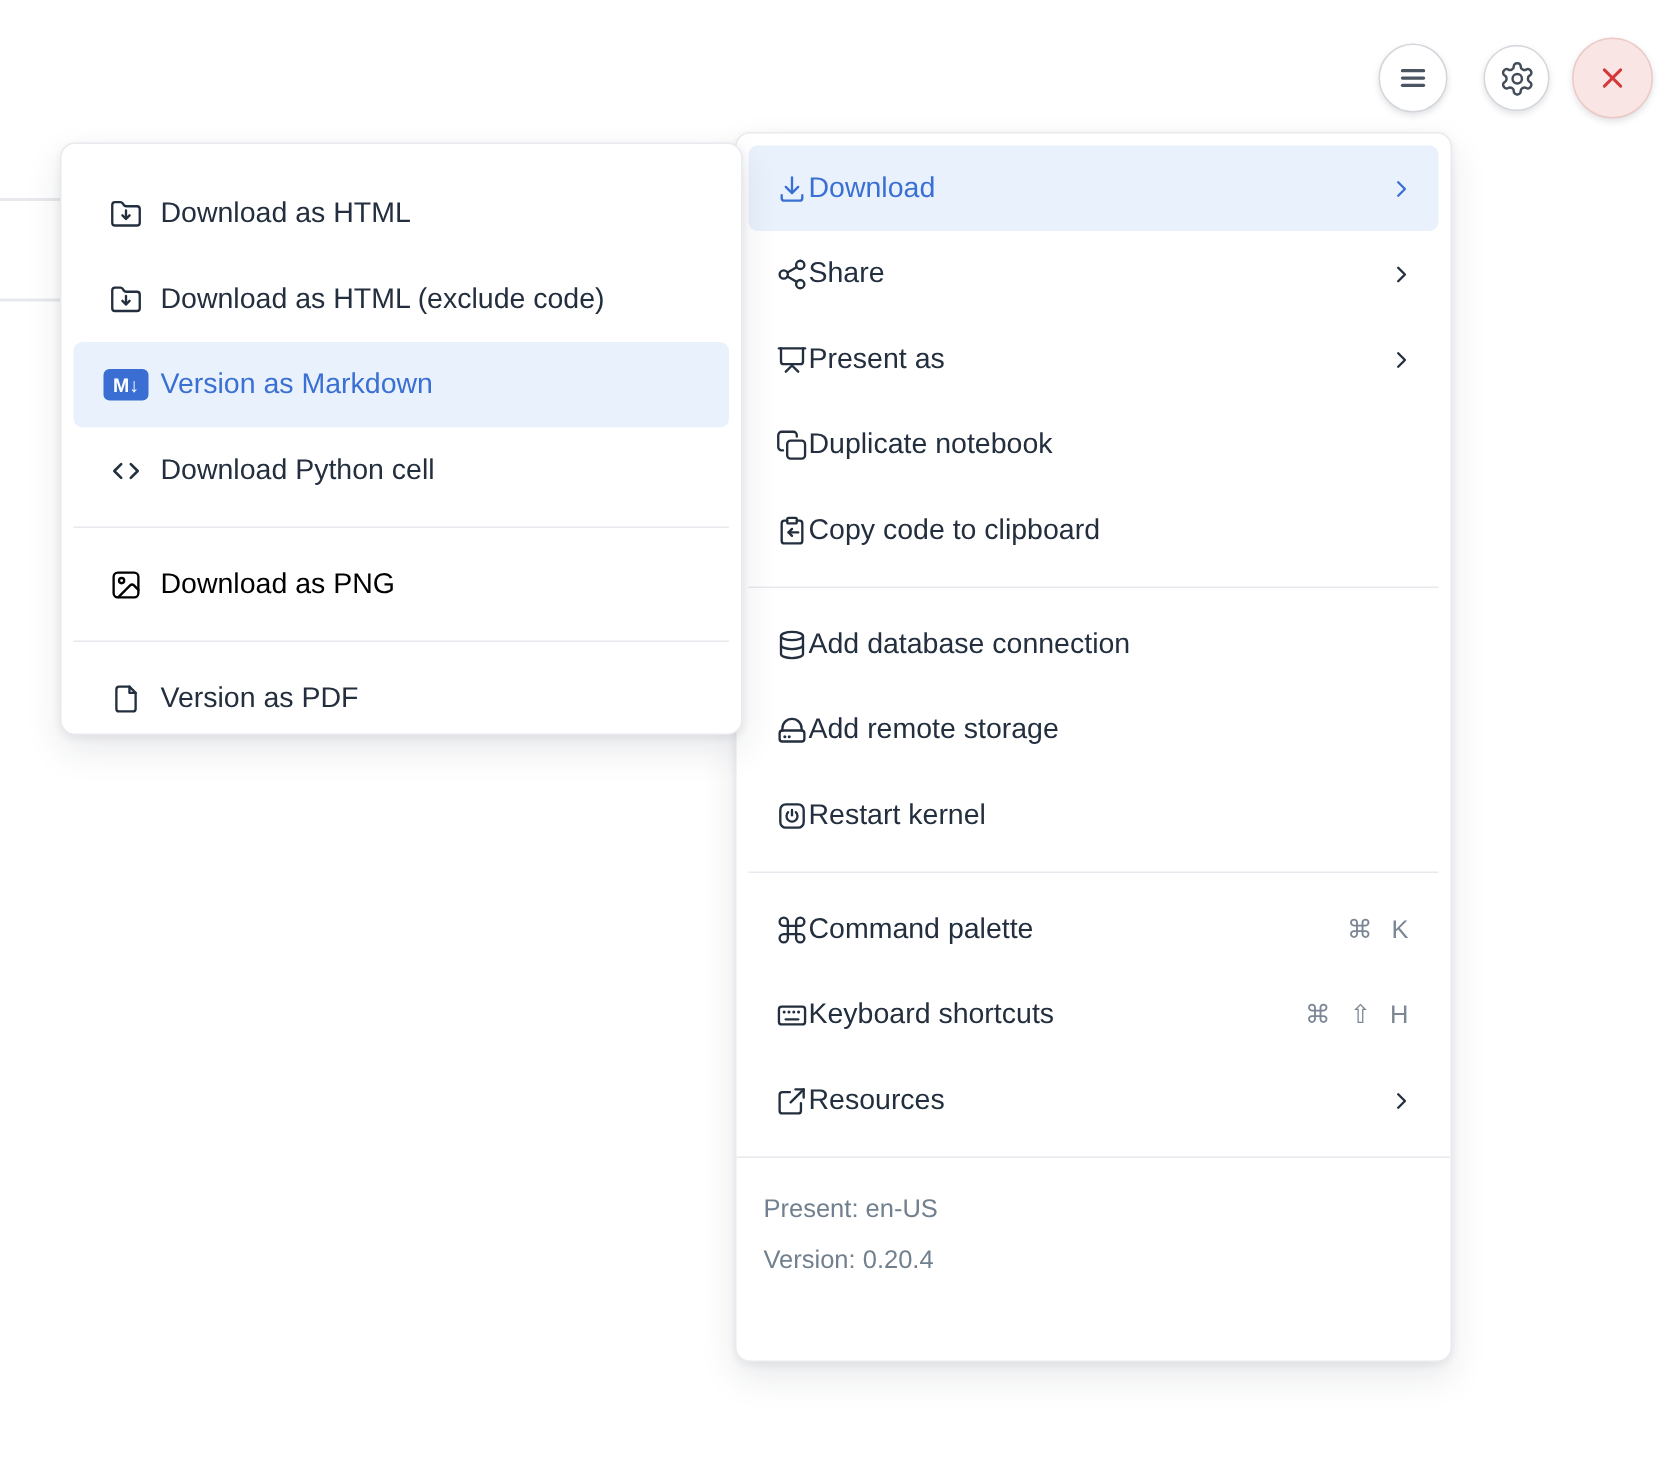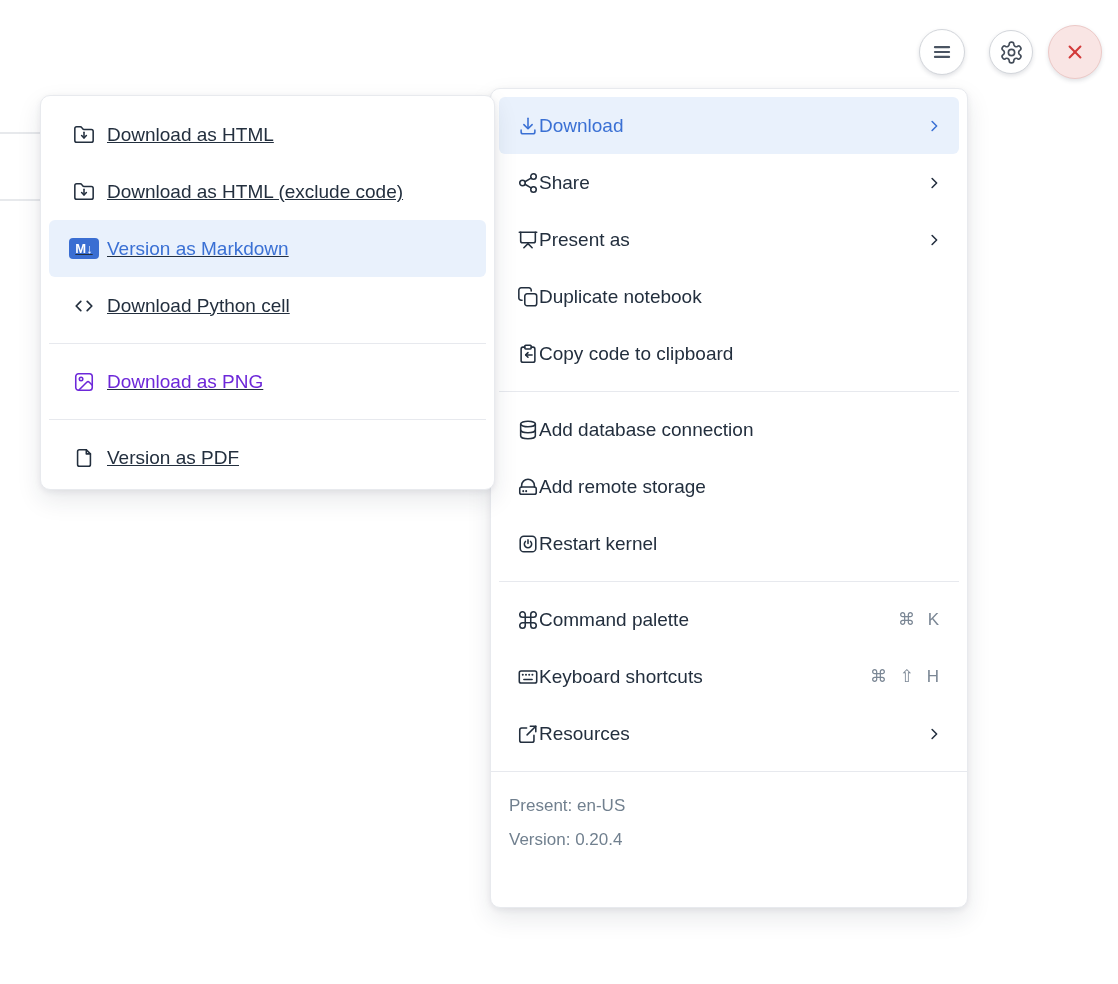--- a/index.html
+++ b/index.html
@@ -34,35 +34,35 @@
   .btn-gear  { left:989px; top:30px; width:44px; height:44px; color:#434c59; }
   .btn-close { left:1048px; top:25px; width:54px; height:54px;
                background:#f9e5e4; border-color:#ecc9c7; color:#d23a3a; }
 
   
   .panel {
     position:absolute; background:#fff;
     border:1px solid #e8eaee; border-radius:10px;
     box-shadow:0 10px 24px rgba(25,35,55,0.10), 0 2px 6px rgba(25,35,55,0.07);
   }
-  .submenu-panel { left:40px; top:95px; width:455px; height:395px; padding:10px 8px; z-index:20;text-decoration:underline; }
+  .submenu-panel { left:40px; top:95px; width:455px; height:395px; padding:18px 8px; z-index:20; }
   .main-panel    { left:490px; top:88px; width:478px; height:820px; padding:8px 0 0 0; z-index:10; }
   .main-panel .inner { padding:0 8px; }
 
   
   .menu-item {
     display:flex; align-items:center;
     height:57px; border-radius:6px;
     font-size:19px; color:#232f3e;
     cursor:pointer;
   }
   .submenu-panel .menu-item { padding:0 14px 0 24px; }
   .main-panel .menu-item    { padding:0 14px 0 18px; }
   .menu-item.highlighted { background:#e9f1fc; color:#3a70d4; }
-  .menu-item.disabled    { color:#6d28d9; cursor:default; }
+  .menu-item.disabled    { color:#000000; cursor:default; }
 
   .mi-icon { width:22px; height:22px; flex:none;
              display:flex; align-items:center; justify-content:center; }
   .submenu-panel .mi-label { margin-left:12px; }
   .main-panel .mi-label    { }
   .mi-label { flex:1; white-space:nowrap; overflow:hidden; }
 
   .md-badge {
     flex:none; width:30px; height:21px; border-radius:4px;
     background:#3a6ed2; color:#fff;

